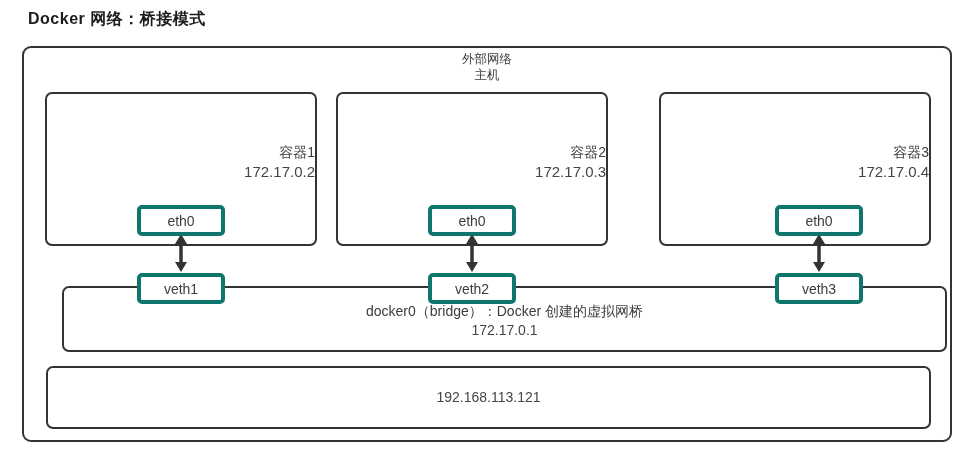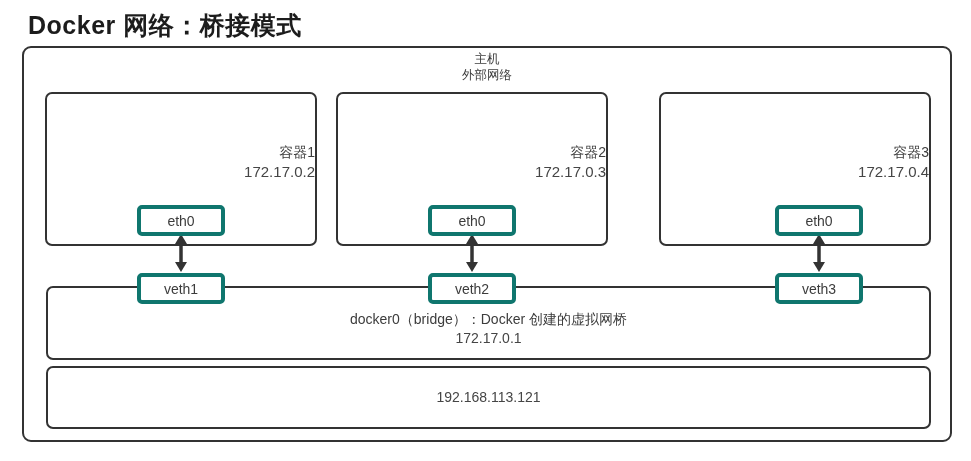--- a/index.html
+++ b/index.html
@@ -6,21 +6,21 @@
   .canvas{
     position:relative;
     width:971px;height:461px;
     background:#ffffff;
     font-family:"Liberation Sans","DejaVu Sans",sans-serif;
     color:#3d3d3d;
     overflow:hidden;
   }
   .title{
     position:absolute;left:28px;top:9px;
-    font-size:25px;font-weight:700;color:#1c1c1c;
+    font-size:16px;font-weight:700;color:#1c1c1c;
     letter-spacing:0.5px;
   }
   .outer-box{
     position:absolute;left:22px;top:46px;
     width:926px;height:392px;
     border:2px solid #333333;border-radius:9px;
     background:#ffffff;
   }
   .host-label{
     position:absolute;left:0;top:3px;width:100%;
@@ -52,36 +52,36 @@
     position:absolute;left:50%;transform:translateX(-50%);
     top:142px;width:18px;height:38px;
   }
   
   .wide-box{
     position:absolute;left:46px;width:881px;
     border:2px solid #333333;border-radius:7px;background:#ffffff;
     display:flex;flex-direction:column;align-items:center;justify-content:center;
     text-align:center;z-index:1;box-sizing:content-box;
   }
-  .bridge-box{top:286px;height:58px;padding-top:12px;}
+  .bridge-box{top:286px;height:58px;padding-top:4px;margin-left:16px;}
   .nic-box{top:366px;height:59px;}
   .wide-line1{font-size:14px;line-height:19px;color:#3c3c3c;}
   .wide-line2{font-size:14px;line-height:19px;color:#454545;}
 </style>
 </head>
 <body>
 
 <div class="canvas">
 
   <div class="title">Docker 网络：桥接模式</div>
 
   <div class="outer-box">
     <div class="host-label">
+      <div>外部网络</div>
       <div>主机</div>
-      <div>外部网络</div>
     </div>
   </div>
 
   <div class="col c1">
     <div class="container-box">
       <div class="container-name">容器1</div>
       <div class="container-ip">172.17.0.2</div>
     </div>
     <div class="port-box eth">eth0</div>
     <svg class="arrow" viewBox="0 0 18 38">

